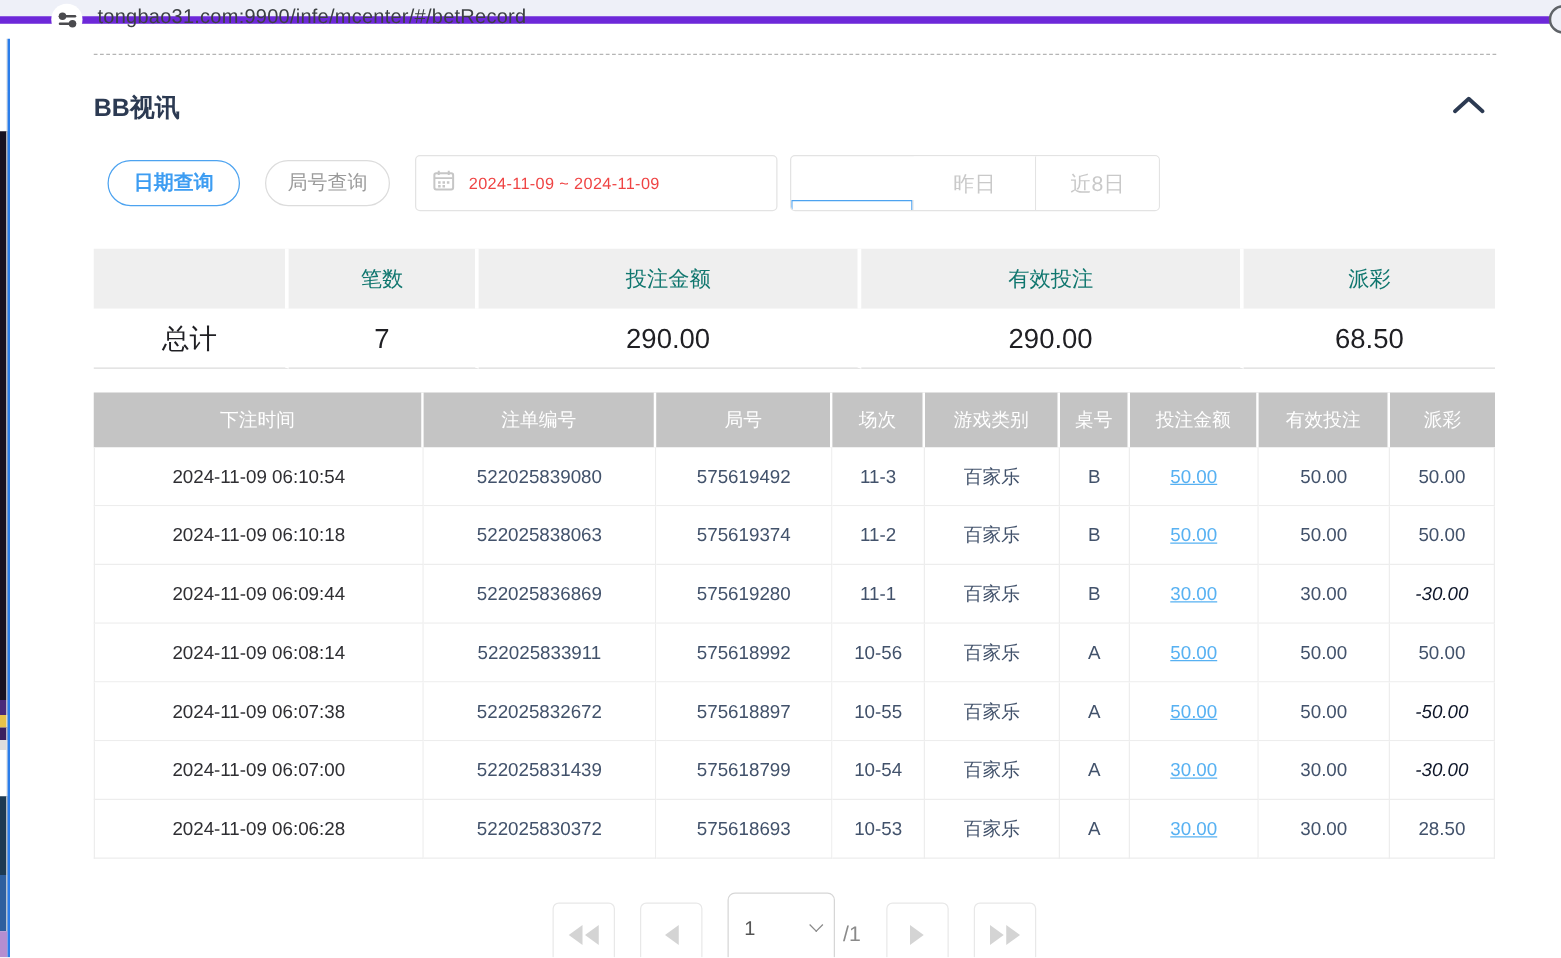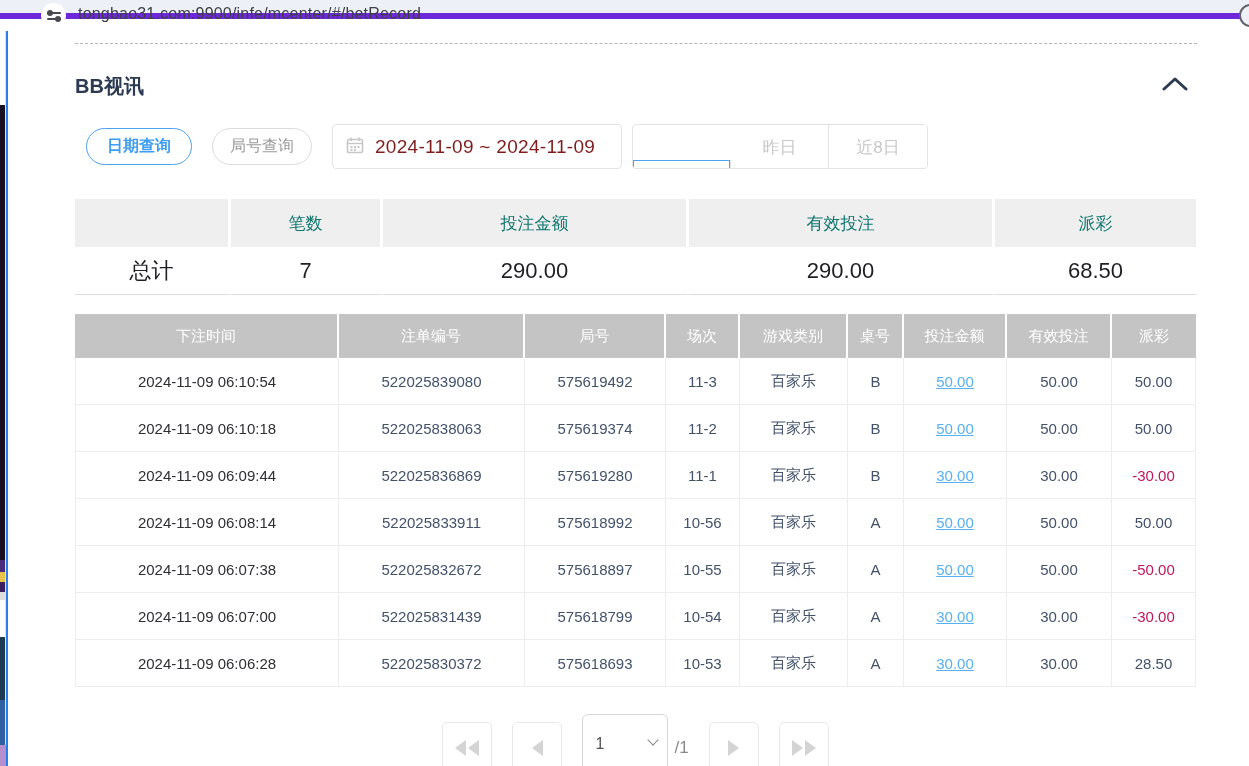--- a/index.html
+++ b/index.html
@@ -38,21 +38,21 @@
   .collapse-btn { position:absolute; right:8px; top:3px; width:26px; height:18px; cursor:pointer; }
 
   .filter-row { position:absolute; left:78px; top:93px; width:1121px; height:45px;
                 display:flex; align-items:center; }
   .pill { height:37px; border-radius:19px; background:#fff; font-size:16px; cursor:pointer;
           display:flex; align-items:center; justify-content:center; }
   .pill.active { width:106px; border:1px solid #4da3f0; color:#3d9df2; font-weight:bold; }
   .pill.idle { width:100px; border:1px solid #dcdcdc; color:#9b9b9b; margin-left:20px; }
   .date-input { width:290px; height:45px; border:1px solid #e3e3e3; border-radius:4px; margin-left:20px;
                 display:flex; align-items:center; padding-left:13px; cursor:pointer; background:#fff; }
-  .date-text { font-size:19px; color:#7f1d1d; margin-left:11px; letter-spacing:0.3px; }
+  .date-text { font-size:13px; color:#ef4444; margin-left:11px; letter-spacing:0.3px; }
   .segmented { display:flex; margin-left:10px; height:45px; border:1px solid #e3e3e3; border-radius:4px; overflow:hidden; }
   .seg { width:98px; height:45px; background:#fff; font-size:17px; color:#c9c9c9; cursor:pointer;
          display:flex; align-items:center; justify-content:center; border:none; border-right:1px solid #e3e3e3; }
   .seg:last-child { border-right:none; }
   .seg.active { color:#4da3f0; box-shadow:inset 0 0 0 1px #4da3f0;margin-top:35px; }
   .search-btn { width:97px; height:45px; margin-left:14px; background:#55aaf3; border:none; border-radius:4px;
                 color:#fff; font-size:17px; cursor:pointer; }
 
   
   .summary { position:absolute; left:67px; top:168px; width:1121px; border-collapse:separate; border-spacing:0; table-layout:fixed; }
@@ -65,21 +65,21 @@
 
   
   .rec { position:absolute; left:67px; top:283px; width:1121px; border-collapse:separate; border-spacing:0; table-layout:fixed; }
   .rec th { background:#c4c4c4; color:#fff; height:44px; font-size:15px; font-weight:normal;
             text-align:center; border-right:2px solid #fff; }
   .rec th:last-child { border-right:none; }
   .rec td { background:#fff; height:47px; font-size:15px; color:#42526b; text-align:center;
             border-right:1px solid #ededed; border-bottom:1px solid #ededed; }
   .rec td:first-child { border-left:1px solid #ededed; color:#2f2f33; }
   .rec a.amount-link { color:#57b1f2; text-decoration:underline; cursor:pointer; }
-  .rec td.neg { color:#be185d; }
+  .rec td.neg { color:#0f172a;font-style:italic; }
 
   
   .pagination { position:absolute; left:67px; top:691px; width:1121px; display:flex;
                 justify-content:center; align-items:flex-start; }
   .pg-btn { width:50px; height:52px; background:#fff; border:1px solid #e8e8e8; border-radius:5px;
             display:flex; align-items:center; justify-content:center; cursor:pointer; margin:0 10px; }
   .tri { width:0; height:0; border-top:8px solid transparent; border-bottom:8px solid transparent; }
   .tri.l { border-right:11px solid #d4d4d4; }
   .tri.r { border-left:11px solid #d4d4d4; }
   .dbl { display:flex; }

